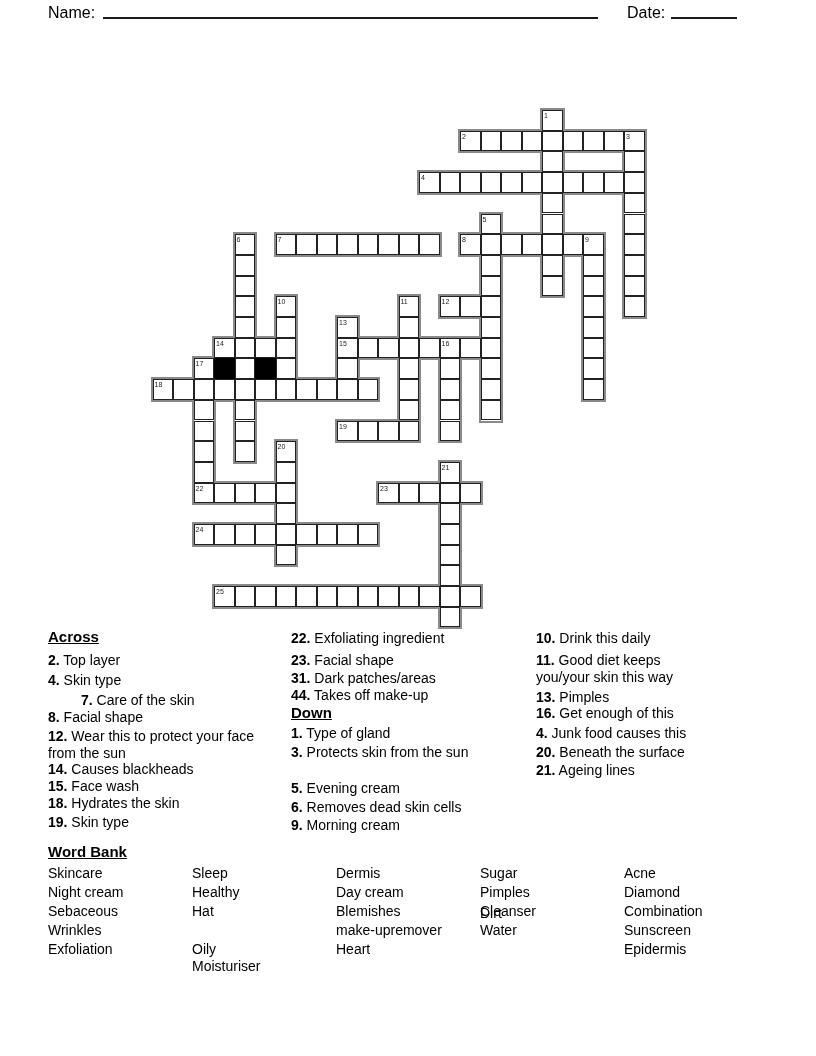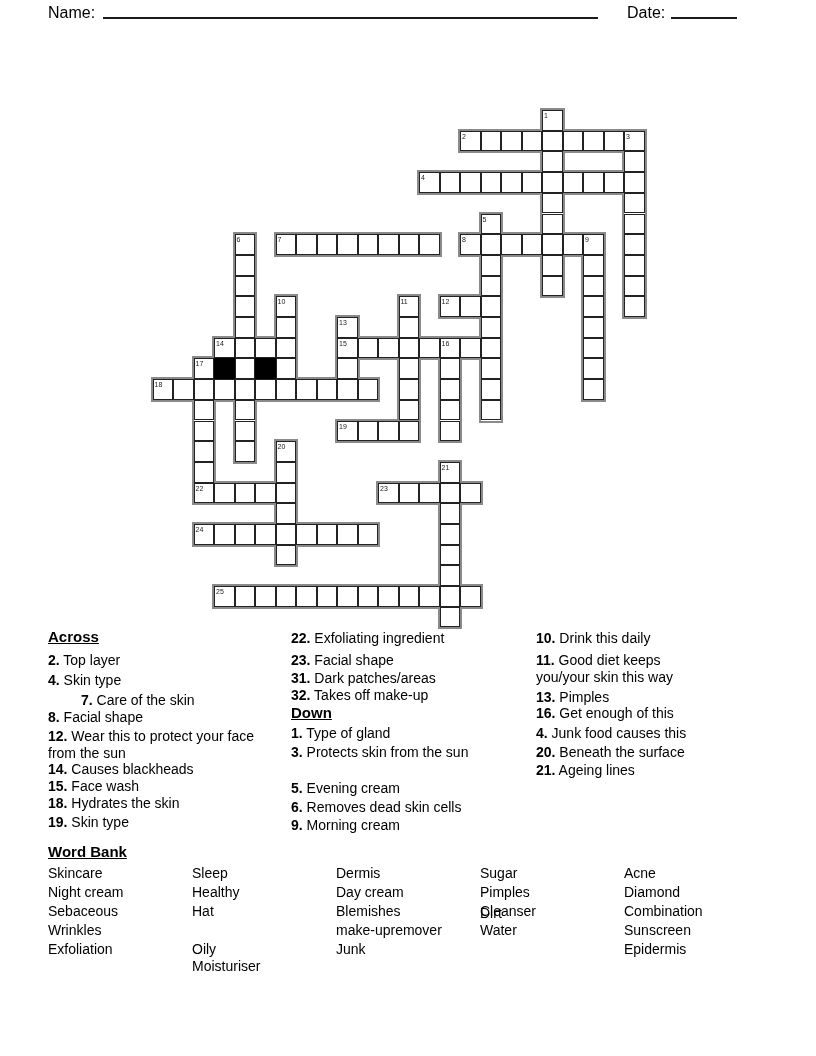--- a/index.html
+++ b/index.html
@@ -258,21 +258,21 @@
       <div class="clue" style="left: 48px; top: 692px; width: 215px; margin-left: 33px;"><b>7.</b> Care of the skin</div>
       <div class="clue" style="left: 48px; top: 709px; width: 215px;"><b>8.</b> Facial shape</div>
       <div class="clue" style="left: 48px; top: 728px; width: 215px;"><b>12.</b> Wear this to protect your face from the sun</div>
       <div class="clue" style="left: 48px; top: 761px; width: 215px;"><b>14.</b> Causes blackheads</div>
       <div class="clue" style="left: 48px; top: 778px; width: 215px;"><b>15.</b> Face wash</div>
       <div class="clue" style="left: 48px; top: 795px; width: 215px;"><b>18.</b> Hydrates the skin</div>
       <div class="clue" style="left: 48px; top: 814px; width: 215px;"><b>19.</b> Skin type</div>
       <div class="clue" style="left: 291px; top: 630px; width: 190px;"><b>22.</b> Exfoliating ingredient</div>
       <div class="clue" style="left: 291px; top: 652px; width: 190px;"><b>23.</b> Facial shape</div>
       <div class="clue" style="left: 291px; top: 670px; width: 190px;"><b>31.</b> Dark patches/areas</div>
-      <div class="clue" style="left: 291px; top: 687px; width: 190px;"><b>32.</b> Takes off make-up</div>
+      <div class="clue" style="left: 291px; top: 687px; width: 190px;"><b>44.</b> Takes off make-up</div>
       <div class="clue-header" style="left: 291px; top: 704px; width: 190px;">Down</div>
       <div class="clue" style="left: 291px; top: 725px; width: 190px;"><b>1.</b> Type of gland</div>
       <div class="clue" style="left: 291px; top: 744px; width: 190px;"><b>3.</b> Protects skin from the sun</div>
       <div class="clue" style="left: 291px; top: 780px; width: 190px;"><b>5.</b> Evening cream</div>
       <div class="clue" style="left: 291px; top: 799px; width: 190px;"><b>6.</b> Removes dead skin cells</div>
       <div class="clue" style="left: 291px; top: 817px; width: 190px;"><b>9.</b> Morning cream</div>
       <div class="clue" style="left: 536px; top: 630px; width: 175px;"><b>10.</b> Drink this daily</div>
       <div class="clue" style="left: 536px; top: 652px; width: 175px;"><b>11.</b> Good diet keeps you/your skin this way</div>
       <div class="clue" style="left: 536px; top: 689px; width: 175px;"><b>13.</b> Pimples</div>
       <div class="clue" style="left: 536px; top: 705px; width: 175px;"><b>16.</b> Get enough of this</div>
@@ -290,21 +290,21 @@
       <div class="wb-word" style="position: absolute; left: 48px; top: 941px;">Exfoliation</div>
       <div class="wb-word" style="position: absolute; left: 192px; top: 865px;">Sleep</div>
       <div class="wb-word" style="position: absolute; left: 192px; top: 884px;">Healthy</div>
       <div class="wb-word" style="position: absolute; left: 192px; top: 903px;">Hat</div>
       <div class="wb-word" style="position: absolute; left: 192px; top: 958px;">Moisturiser</div>
       <div class="wb-word" style="position: absolute; left: 192px; top: 941px;">Oily</div>
       <div class="wb-word" style="position: absolute; left: 336px; top: 865px;">Dermis</div>
       <div class="wb-word" style="position: absolute; left: 336px; top: 884px;">Day cream</div>
       <div class="wb-word" style="position: absolute; left: 336px; top: 903px;">Blemishes</div>
       <div class="wb-word" style="position: absolute; left: 336px; top: 922px;">make-upremover</div>
-      <div class="wb-word" style="position: absolute; left: 336px; top: 941px;">Junk</div>
+      <div class="wb-word" style="position: absolute; left: 336px; top: 941px;">Heart</div>
       <div class="wb-word" style="position: absolute; left: 480px; top: 865px;">Sugar</div>
       <div class="wb-word" style="position: absolute; left: 480px; top: 884px;">Pimples</div>
       <div class="wb-word" style="position: absolute; left: 480px; top: 903px;">Cleanser</div>
       <div class="wb-word" style="position: absolute; left: 480px; top: 922px; text-align: center;">Water</div>
       <div class="wb-word" style="position: absolute; left: 480px; top: 905px;">Dirt</div>
       <div class="wb-word" style="position: absolute; left: 624px; top: 865px;">Acne</div>
       <div class="wb-word" style="position: absolute; left: 624px; top: 884px;">Diamond</div>
       <div class="wb-word" style="position: absolute; left: 624px; top: 903px;">Combination</div>
       <div class="wb-word" style="position: absolute; left: 624px; top: 922px;">Sunscreen</div>
       <div class="wb-word" style="position: absolute; left: 624px; top: 941px;">Epidermis</div>

